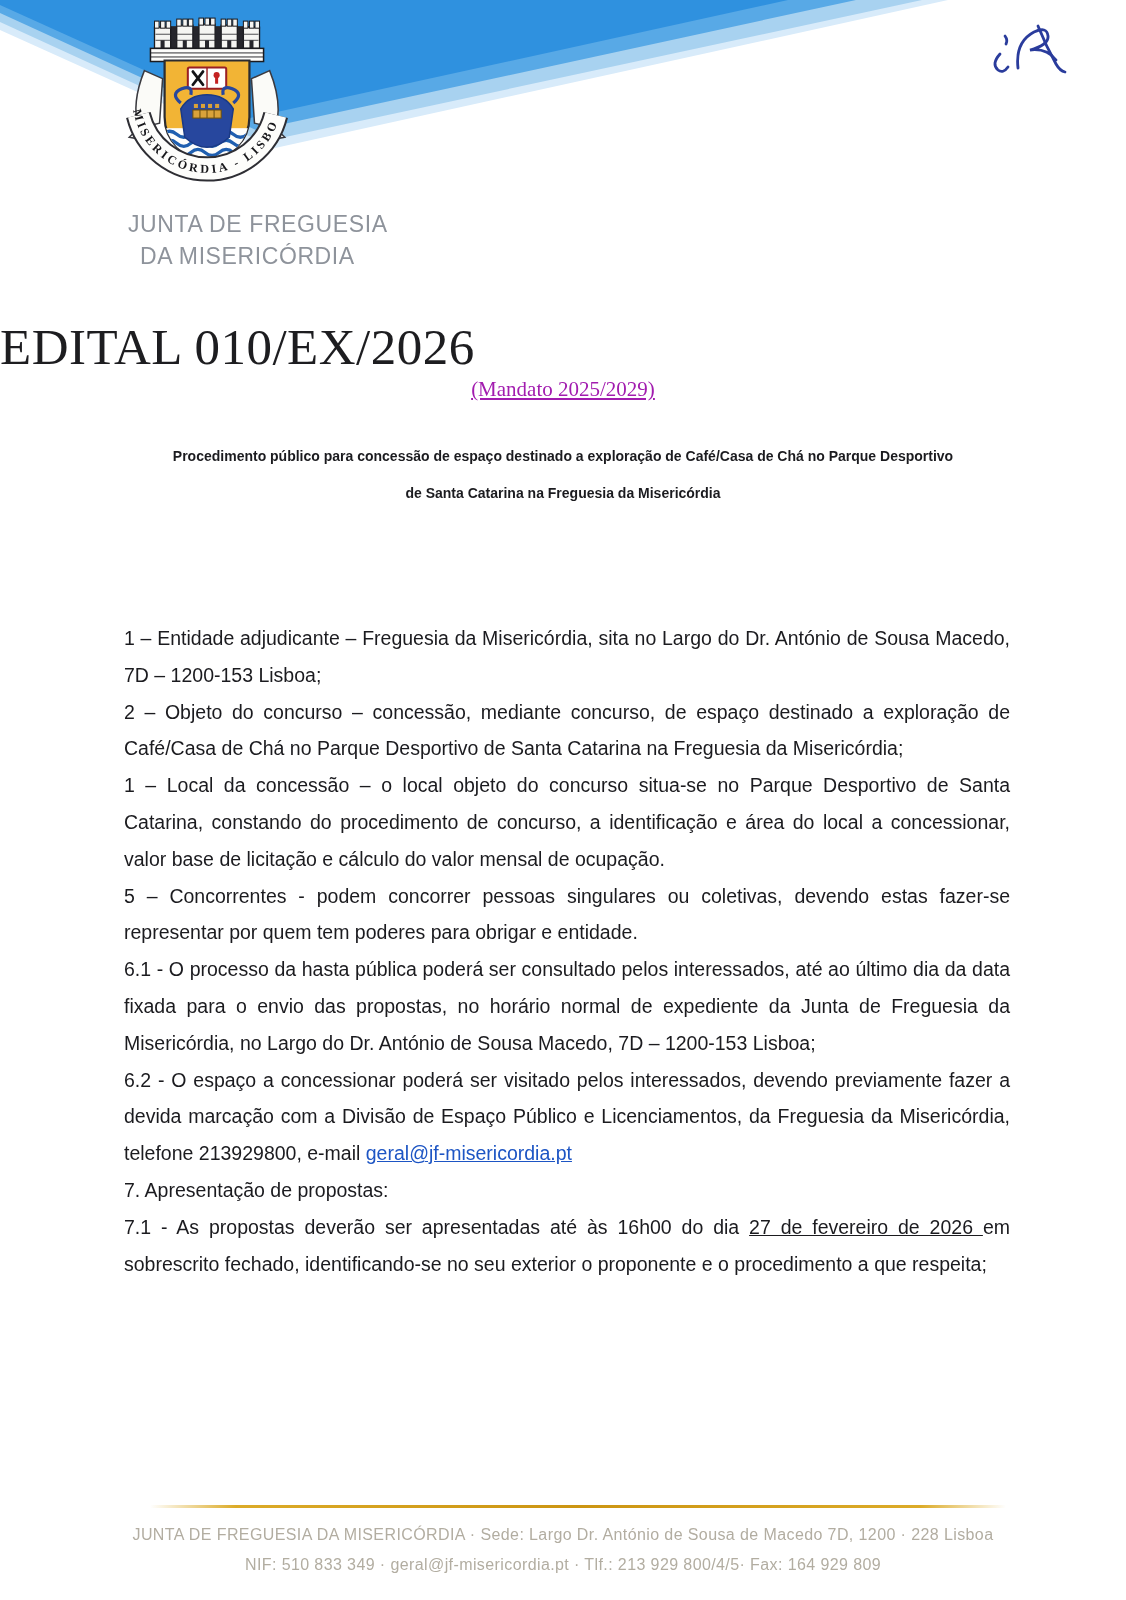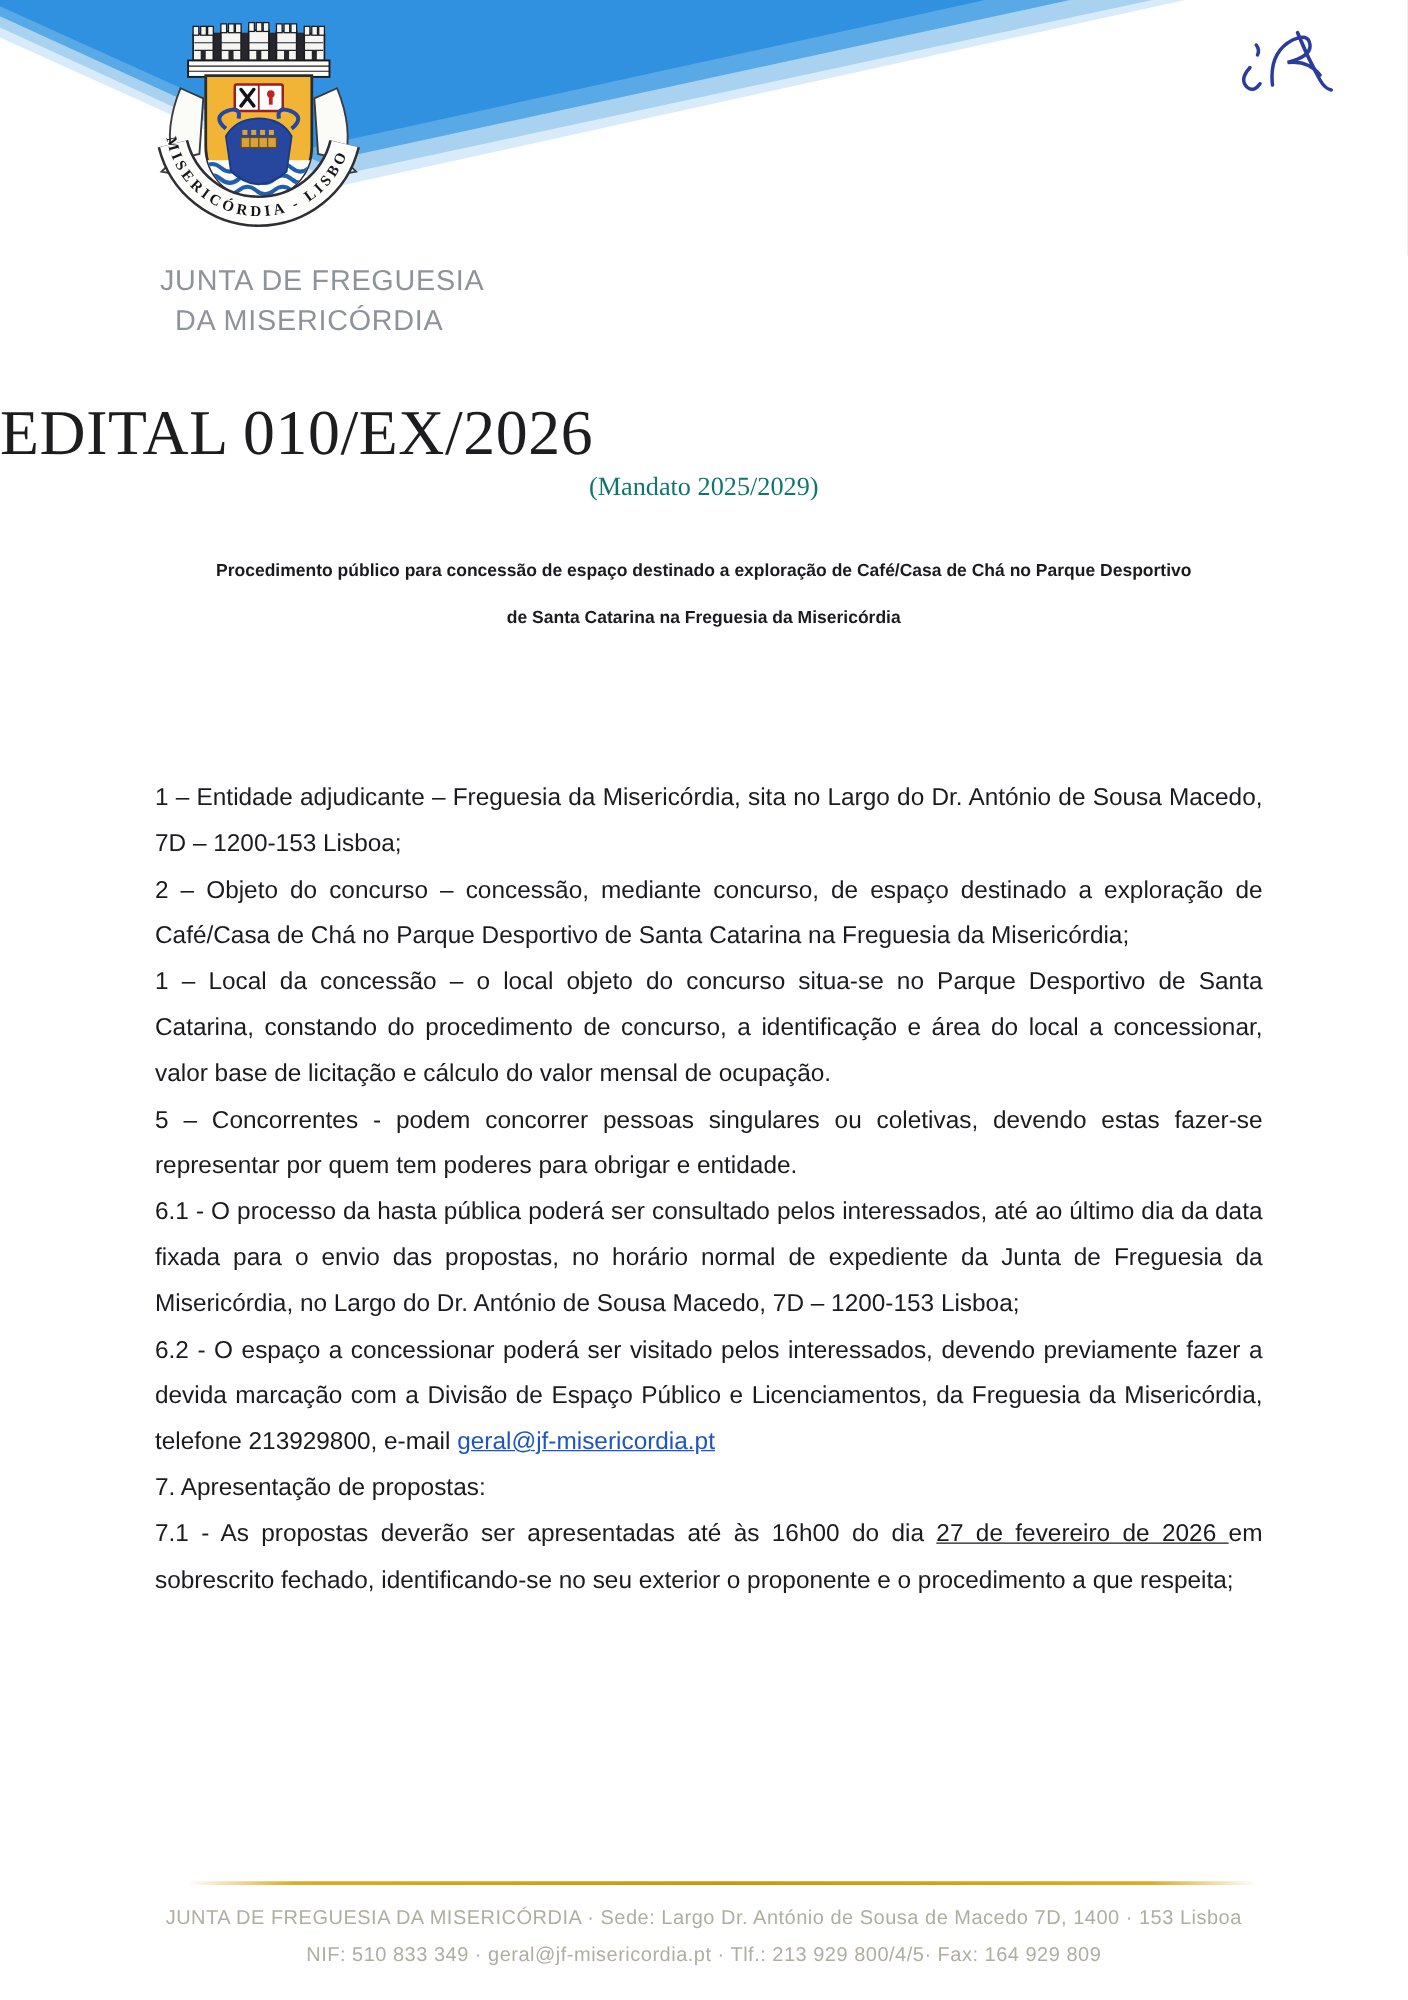--- a/index.html
+++ b/index.html
@@ -15,21 +15,21 @@
   
   .org-name{position:absolute;left:100px;top:208px;font-size:23px;line-height:32px;
     color:#8e939b;letter-spacing:0.6px;font-weight:400;margin-left:28px;}
   .org-name .l2{margin-left:12px;}
   
   .signature{position:absolute;left:972px;top:12px;width:125px;height:85px;}
   
   .doc-title{position:absolute;left:0;right:0;top:318px;
     font-family:"Liberation Serif", serif;font-size:51px;color:#1d1d20;letter-spacing:0.5px;}
   .doc-mandate{position:absolute;left:0;right:0;top:377px;text-align:center;
-    font-family:"Liberation Serif", serif;font-size:21px;color:#0f766e;}
+    font-family:"Liberation Serif", serif;font-size:21px;color:#a21caf;text-decoration:underline;}
   
   .subtitle-wrap{position:absolute;left:0;right:0;top:438px;text-align:center;}
   .subtitle{display:inline-block;max-width:800px;font-weight:bold;font-size:14px;
     line-height:37px;color:#1b1b1f;}
   
   .body-text{position:absolute;left:124px;top:620px;width:886px;
     font-size:19.5px;line-height:36.8px;text-align:justify;color:#1b1b1f;}
   .body-text p{margin:0;}
   .b{font-weight:normal;}
   .u{text-decoration:underline;}
@@ -182,17 +182,17 @@
       <p><span class="b">1 – Local da concessão </span><span>– o local objeto do concurso situa-se no Parque Desportivo de Santa Catarina, constando do procedimento de concurso, a identificação e área do local a concessionar, valor base de licitação e cálculo do valor mensal de ocupação.</span></p>
       <p><span class="b">5 – Concorrentes </span><span>- podem concorrer pessoas singulares ou coletivas, devendo estas fazer-se representar por quem tem poderes para obrigar e entidade.</span></p>
       <p><span class="b">6.1 </span><span>- O processo da hasta pública poderá ser consultado pelos interessados, até ao último dia da data fixada para o envio das propostas, no horário normal de expediente da Junta de Freguesia da Misericórdia, no Largo do Dr. António de Sousa Macedo, 7D – 1200-153 Lisboa;</span></p>
       <p><span>6.2 - O espaço a concessionar poderá ser visitado pelos interessados, devendo previamente fazer a devida marcação com a Divisão de Espaço Público e Licenciamentos, da Freguesia da Misericórdia, telefone 213929800, e-mail </span><a class="link" href="#">geral@jf-misericordia.pt</a></p>
       <p><span class="b">7. Apresentação de propostas</span><span>:</span></p>
       <p><span>7.1 - </span><span class="b">As propostas deverão ser apresentadas até às 16h00 do dia </span><span class="b u">27 de fevereiro de 2026 </span><span>em sobrescrito fechado, identificando-se no seu exterior o proponente e o procedimento a que respeita;</span></p>
     </div>
 
   <div class="footer-divider"></div>
   <div class="footer-text">
-    <div>JUNTA DE FREGUESIA DA MISERICÓRDIA · Sede: Largo Dr. António de Sousa de Macedo 7D, 1400 · 153 Lisboa</div>
+    <div>JUNTA DE FREGUESIA DA MISERICÓRDIA · Sede: Largo Dr. António de Sousa de Macedo 7D, 1200 · 228 Lisboa</div>
     <div>NIF: 510 833 349 · geral@jf-misericordia.pt · Tlf.: 213 929 800/4/5· Fax: 164 929 809</div>
   </div>
 
 </div>
 
 </body></html>

